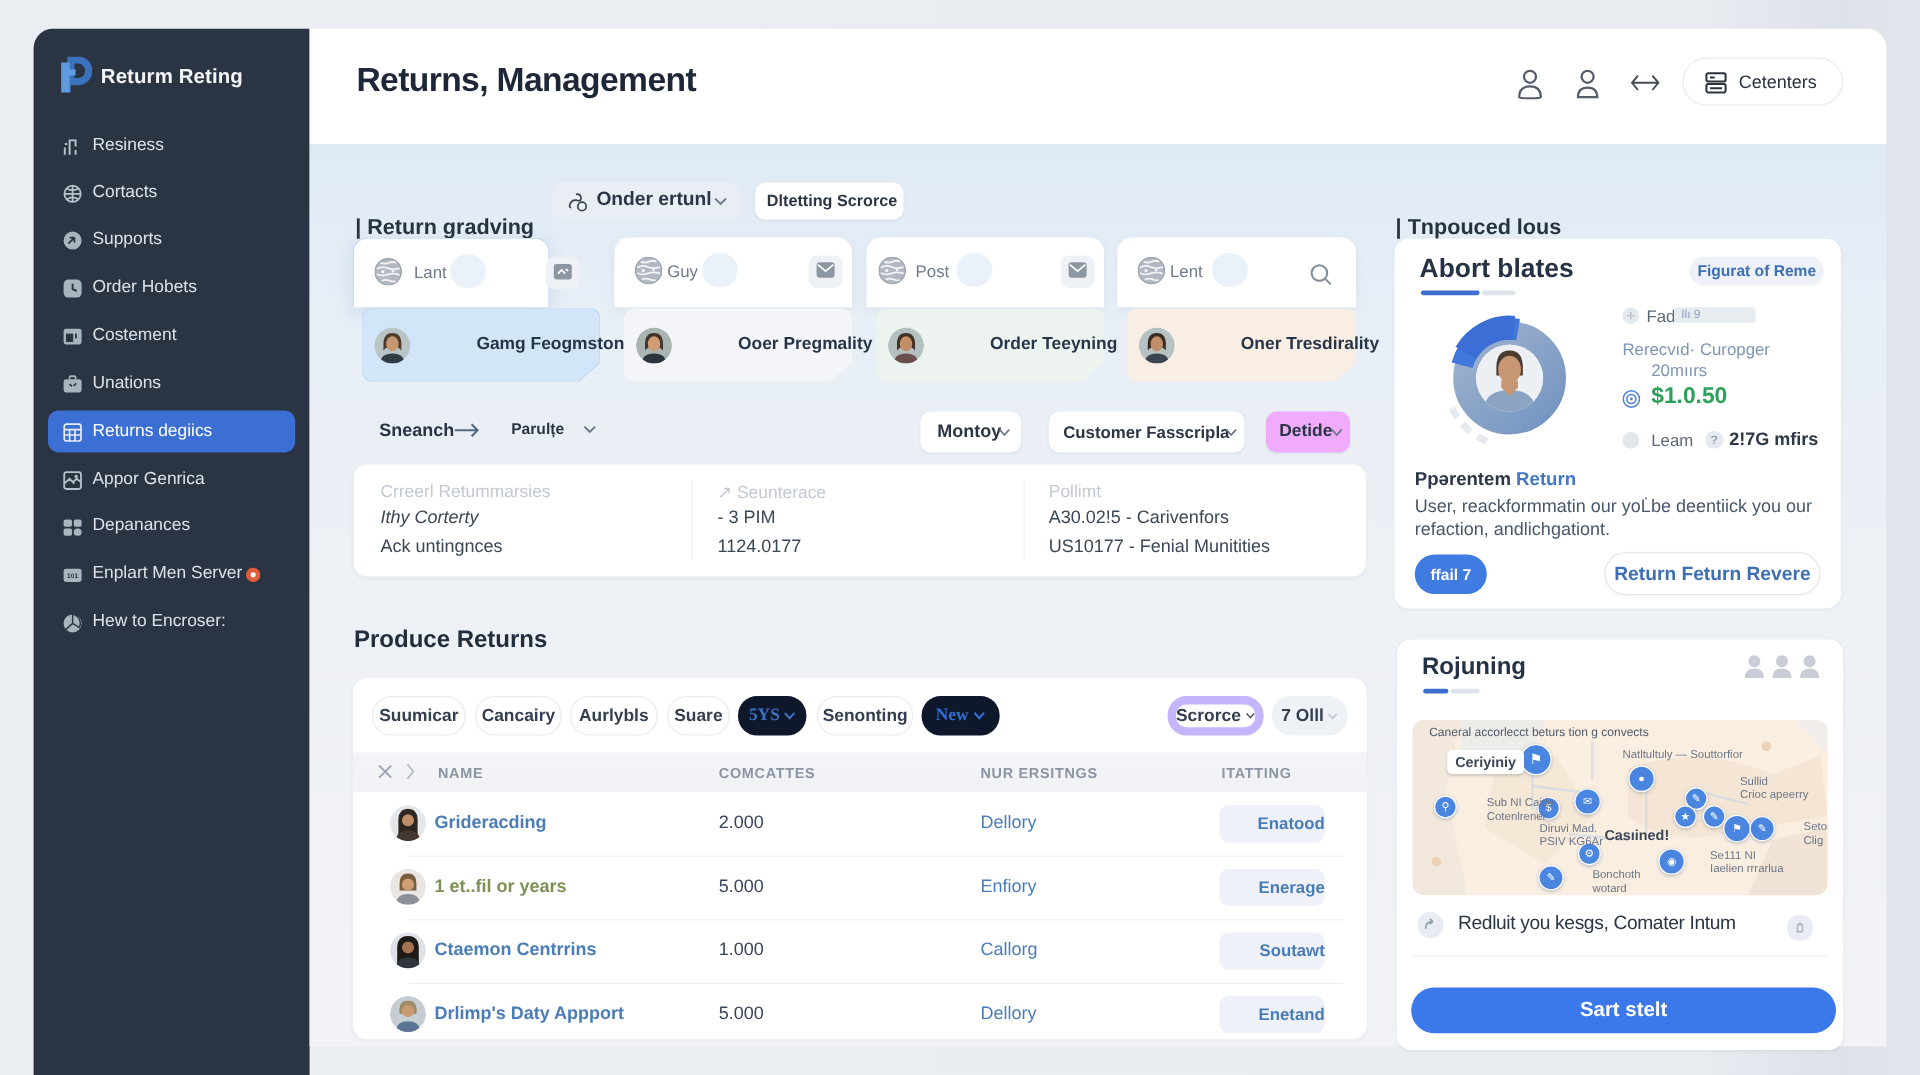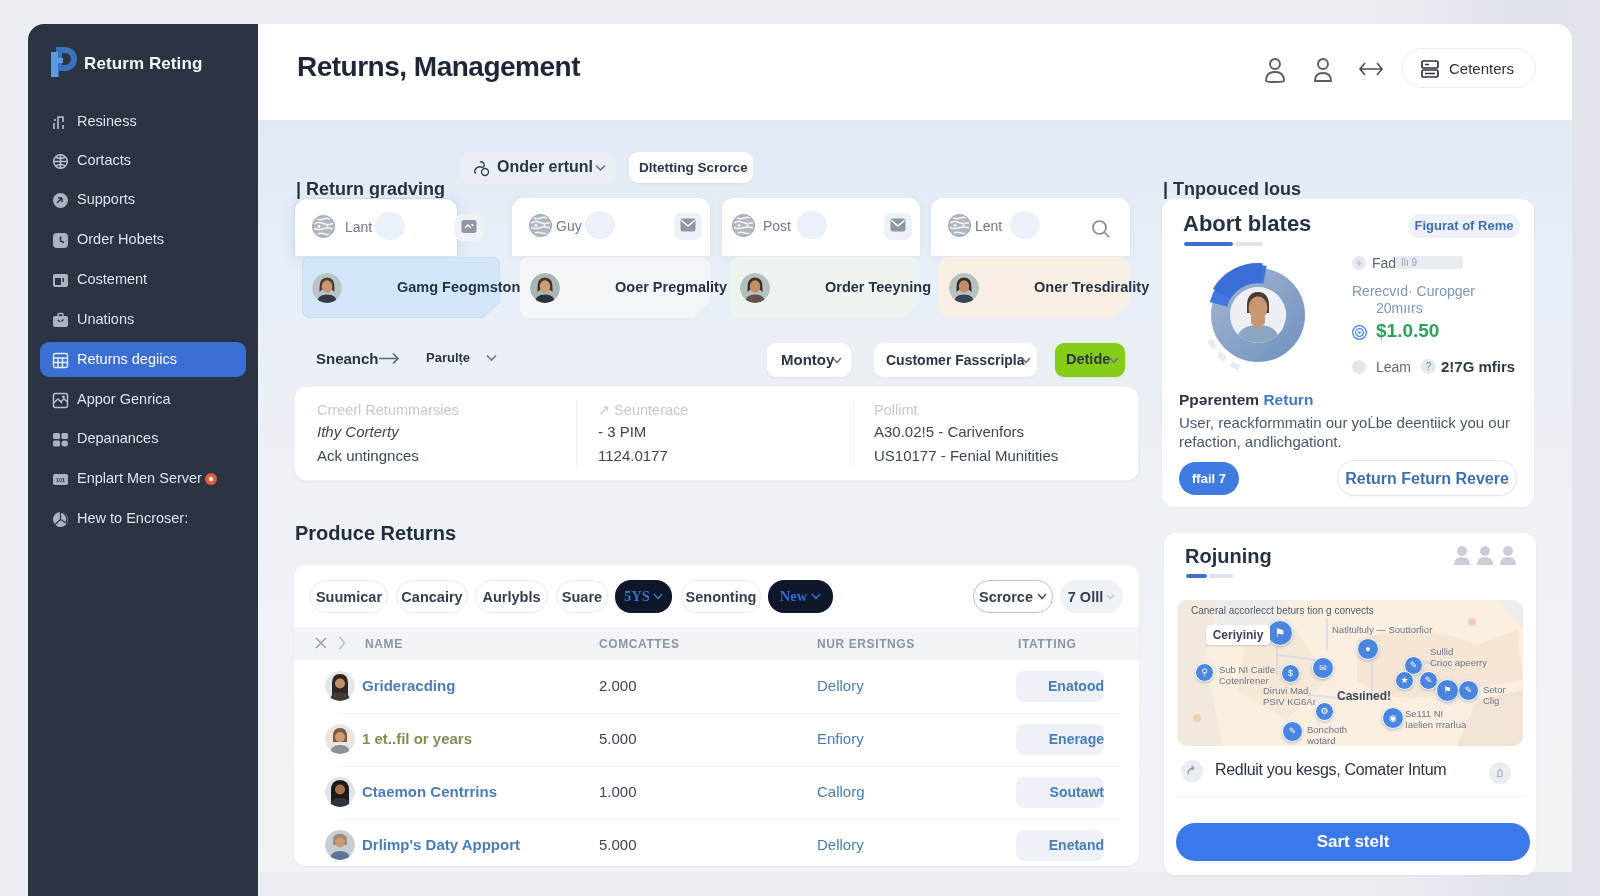--- a/index.html
+++ b/index.html
@@ -51,21 +51,21 @@
 .rowline { position:absolute; left:47px; width:778px; height:1px; background:#edeff2; }
 .th { font-size:12px; font-weight:700; color:#8a94a2; letter-spacing:.6px; }
 .tdnum { font-size:15px; color:#39445a; }
 .tdlink { font-size:15px; font-weight:600; color:#4a7cb8; }
 .spill { width:88px; height:31px; background:#eef1f7; border-radius:8px; text-align:right; line-height:31px; font-size:14px; font-weight:600; color:#4a7cb8; }
 
 
 .minibar { height:4px; border-radius:2px; }
 .mk { position:absolute; background:#4a86e0; border:1.5px solid #fff; border-radius:50%; box-shadow:0 1px 3px rgba(60,90,140,.35); color:#fff; display:flex; align-items:center; justify-content:center; }
 .mk span { font-size:9px; line-height:1; }
-.ml { position:absolute; font-size:9.5px; line-height:11px; color:#6b7587; }
+.ml { position:absolute; font-size:9.5px; line-height:11px; color:#6b7587;margin-left:20px; }
 </style>
 </head>
 <body>
 
 <div class="abs" id="sidebar"></div>
 <div class="abs" id="header"></div>
 <div class="abs" id="content"></div>
 
 <svg class="abs logo" width="28" height="31" viewBox="0 0 28 31">
   <path d="M7 0 L16 0 A12 12 0 0 1 16 24 L10 24 L10 30 L7 30 Z M13 6 L13 18 L16 18 A6 6 0 0 0 16 6 Z" fill="#3b72bd"></path>
@@ -356,21 +356,21 @@
     <svg style="position:absolute;right:9px;top:14px" width="10" height="7" viewBox="0 0 10 7" fill="none" stroke="#6b7686" stroke-width="1.5">
       <path d="M1 1 L5 5.5 L9 1"></path>
     </svg>
   </div>
 <div class="abs pill" style="left:874px;top:343px;width:163px;height:34px;background:#fff;box-shadow:0 1px 2px rgba(50,70,100,.07)">
     <span style="position:absolute;left:12px;top:9px;font-size:14px">Customer Fasscripla</span>
     <svg style="position:absolute;right:6px;top:14px" width="10" height="7" viewBox="0 0 10 7" fill="none" stroke="#6b7686" stroke-width="1.5">
       <path d="M1 1 L5 5.5 L9 1"></path>
     </svg>
   </div>
-<div class="abs pill" style="left:1055px;top:343px;width:70px;height:34px;background:#84cc16;box-shadow:0 1px 2px rgba(50,70,100,.07)">
+<div class="abs pill" style="left:1055px;top:343px;width:70px;height:34px;background:#f0abfc;box-shadow:0 1px 2px rgba(50,70,100,.07)">
     <span style="position:absolute;left:11px;top:8px;font-size:14.5px">Detide</span>
     <svg style="position:absolute;right:6px;top:14px" width="10" height="7" viewBox="0 0 10 7" fill="none" stroke="#6b7686" stroke-width="1.5">
       <path d="M1 1 L5 5.5 L9 1"></path>
     </svg>
   </div>
 
 <div class="abs panel" style="left:294px;top:386px;width:845px;height:95px;border:1px solid #eef0f3">
   <div style="position:absolute;left:281px;top:14px;width:1px;height:66px;background:#eef0f3"></div>
   <div style="position:absolute;left:558px;top:14px;width:1px;height:66px;background:#eef0f3"></div>
   <div style="position:absolute;left:22px;top:15px;font-size:14.5px;color:#c2c9d2">Crreerl Retummarsies</div>
@@ -391,21 +391,21 @@
   <div class="fp" style="left:102px;width:72px">Cancairy</div>
   <div class="fp" style="left:181px;width:73px">Aurlybls</div>
   <div class="fp" style="left:262px;width:52px">Suare</div>
   <div class="fp blue" style="left:321px;width:57px">5YS <svg width="10" height="7" viewBox="0 0 10 7" fill="none" stroke="#3a72c8" stroke-width="1.6" style="margin-left:3px">
         <path d="M1 1 L5 5.5 L9 1"></path>
       </svg></div>
   <div class="fp" style="left:387px;width:80px">Senonting</div>
   <div class="fp blue" style="left:474px;width:65px;font-weight:700;color:#2e6fd6">New <svg width="10" height="7" viewBox="0 0 10 7" fill="none" stroke="#2e6fd6" stroke-width="1.7" style="margin-left:4px">
         <path d="M1 1 L5 5.5 L9 1"></path>
       </svg></div>
-  <div class="fp" style="left:679px;width:80px;border:1px solid #c4b5fd">Scrorce <svg width="10" height="7" viewBox="0 0 10 7" fill="none" stroke="#4a5462" stroke-width="1.6" style="margin-left:4px">
+  <div class="fp" style="left:679px;width:80px;border:7px solid #c4b5fd">Scrorce <svg width="10" height="7" viewBox="0 0 10 7" fill="none" stroke="#4a5462" stroke-width="1.6" style="margin-left:4px">
         <path d="M1 1 L5 5.5 L9 1"></path>
       </svg></div>
   <div class="fp" style="left:766px;width:63px;background:#eef1f6;border:none">7 Olll <svg width="9" height="6" viewBox="0 0 9 6" fill="none" stroke="#c3cad3" stroke-width="1.4" style="margin-left:3px">
         <path d="M1 1 L4.5 4.5 L8 1"></path>
       </svg></div>
 
   <div style="position:absolute;left:0;top:62px;width:845px;height:33px;background:linear-gradient(180deg,#f2f4f8,#f0f2f6)">
     <svg style="position:absolute;left:20px;top:9px" width="14" height="14" viewBox="0 0 14 14" fill="none" stroke="#99a2ae" stroke-width="1.5">
         <path d="M2 2 L12 12 M12 2 L2 12 M7 7 L7 7"></path>
       </svg>

